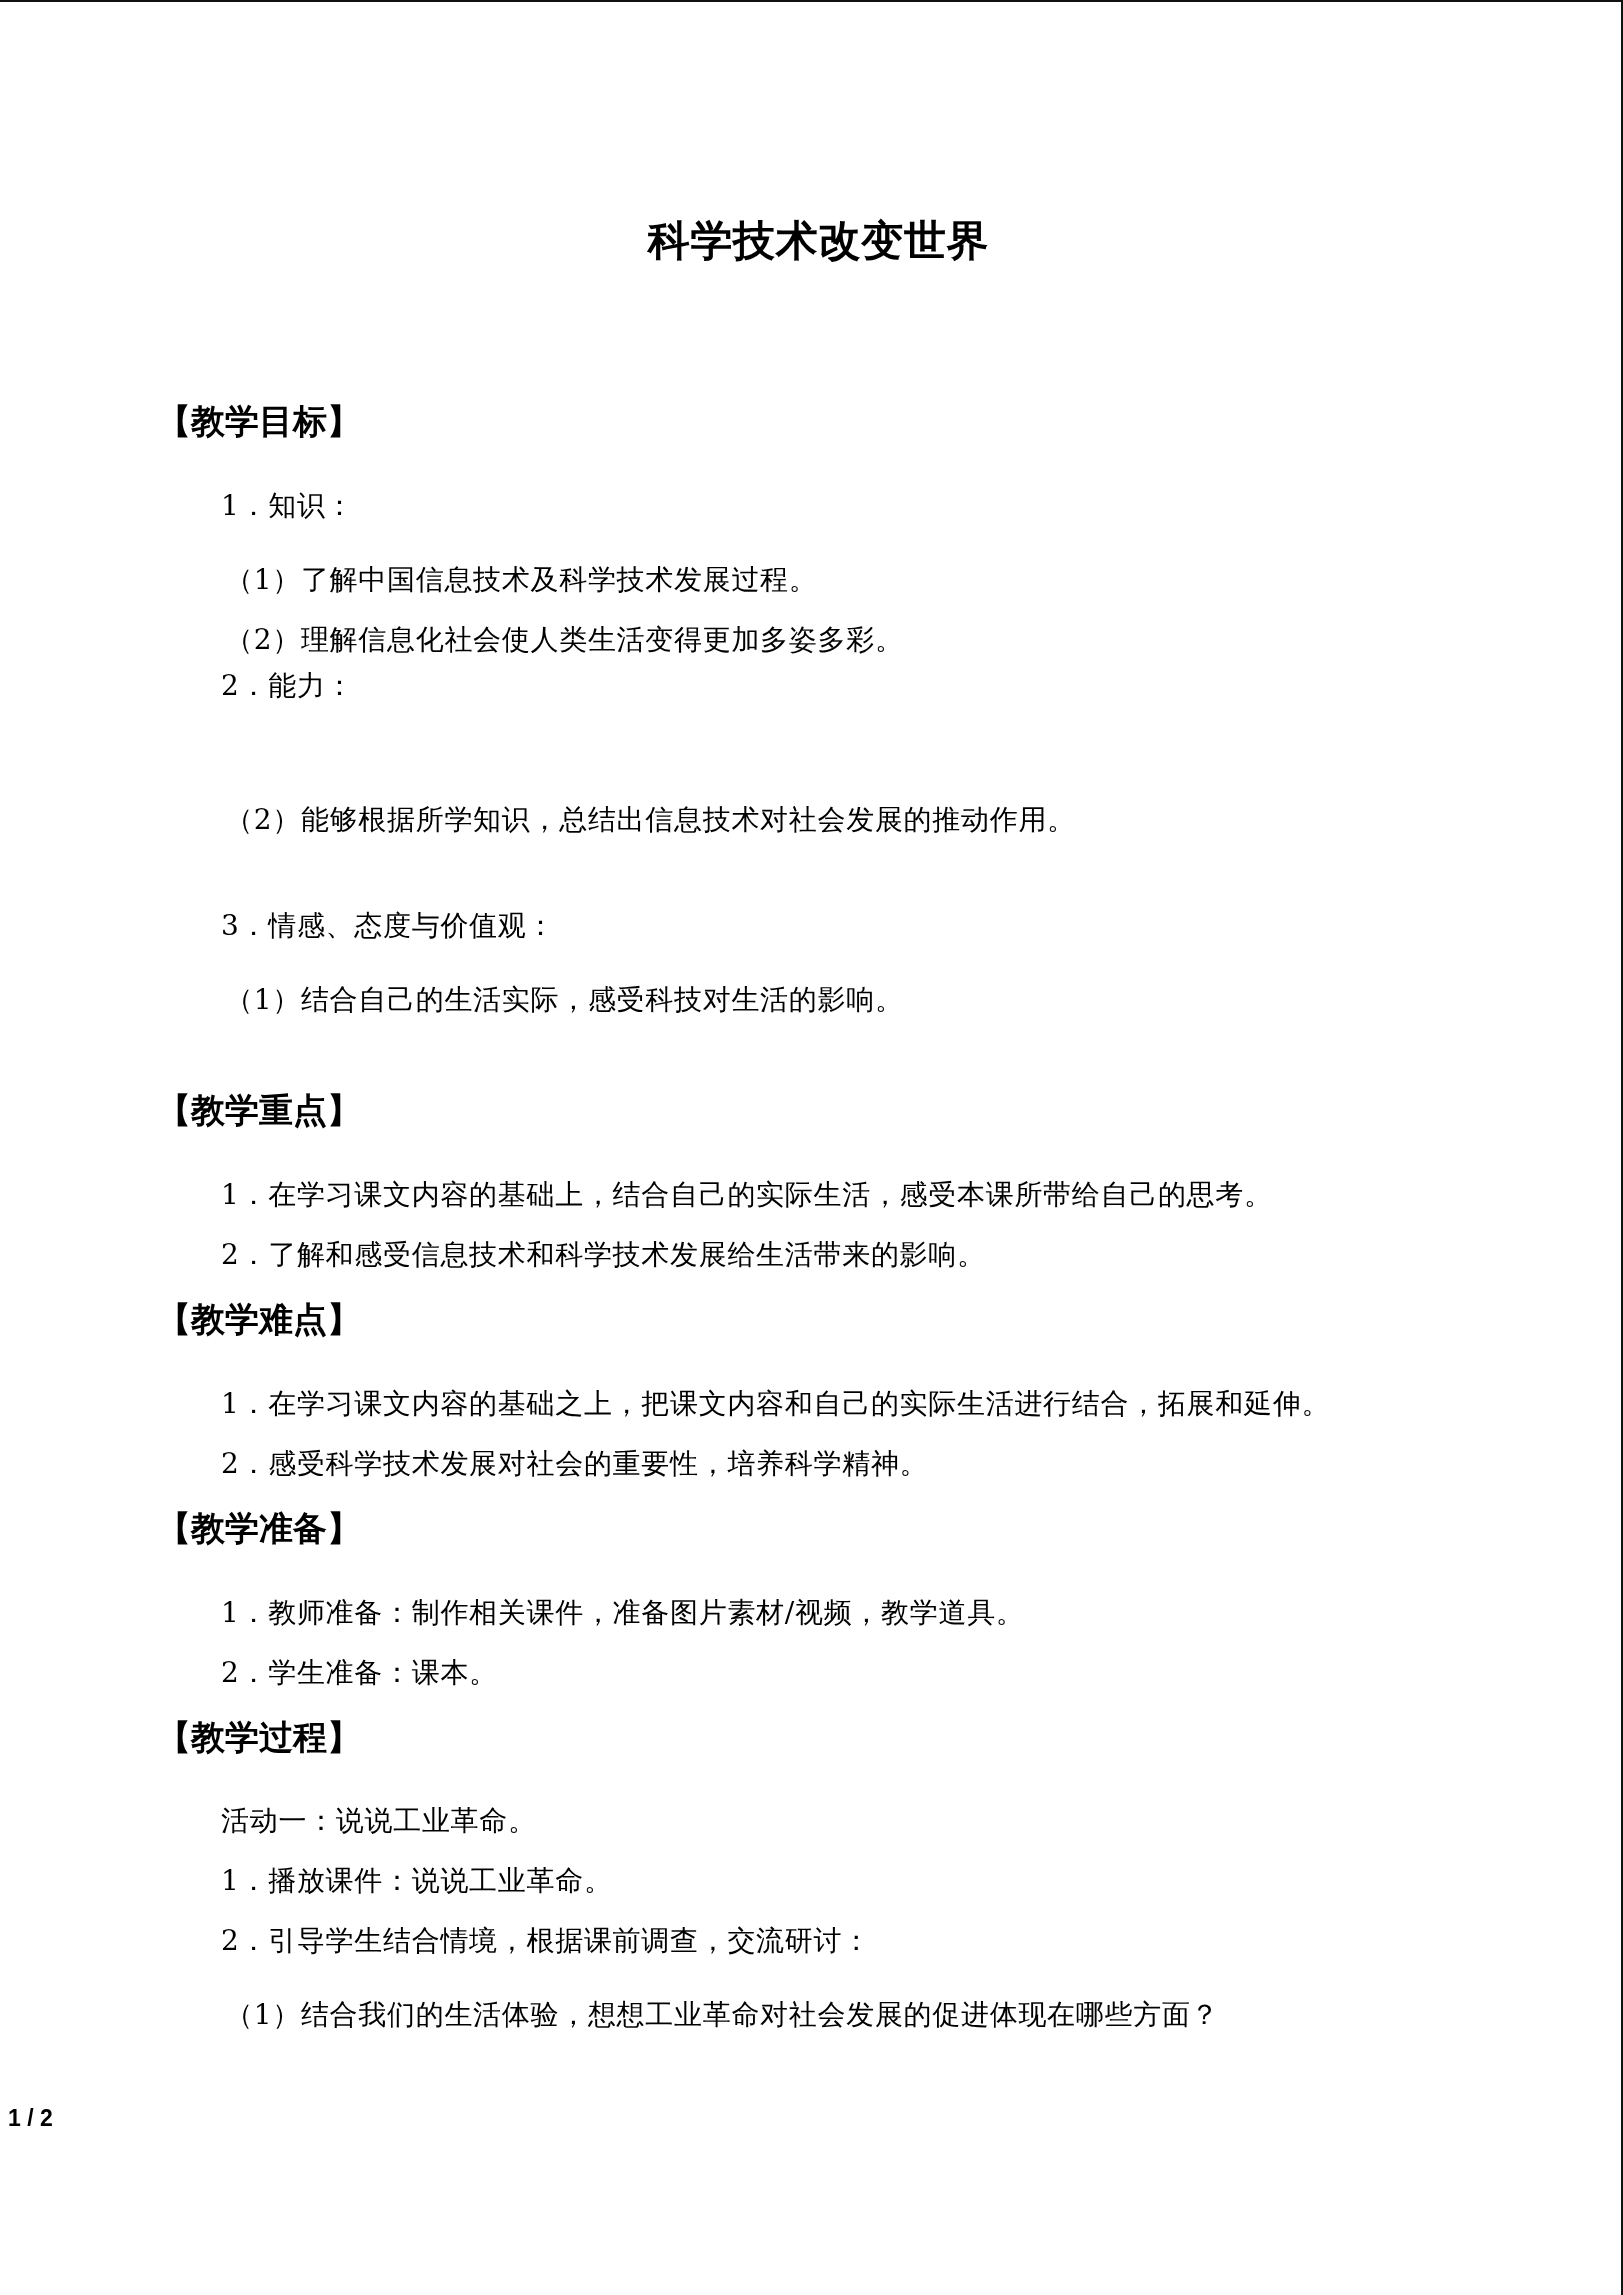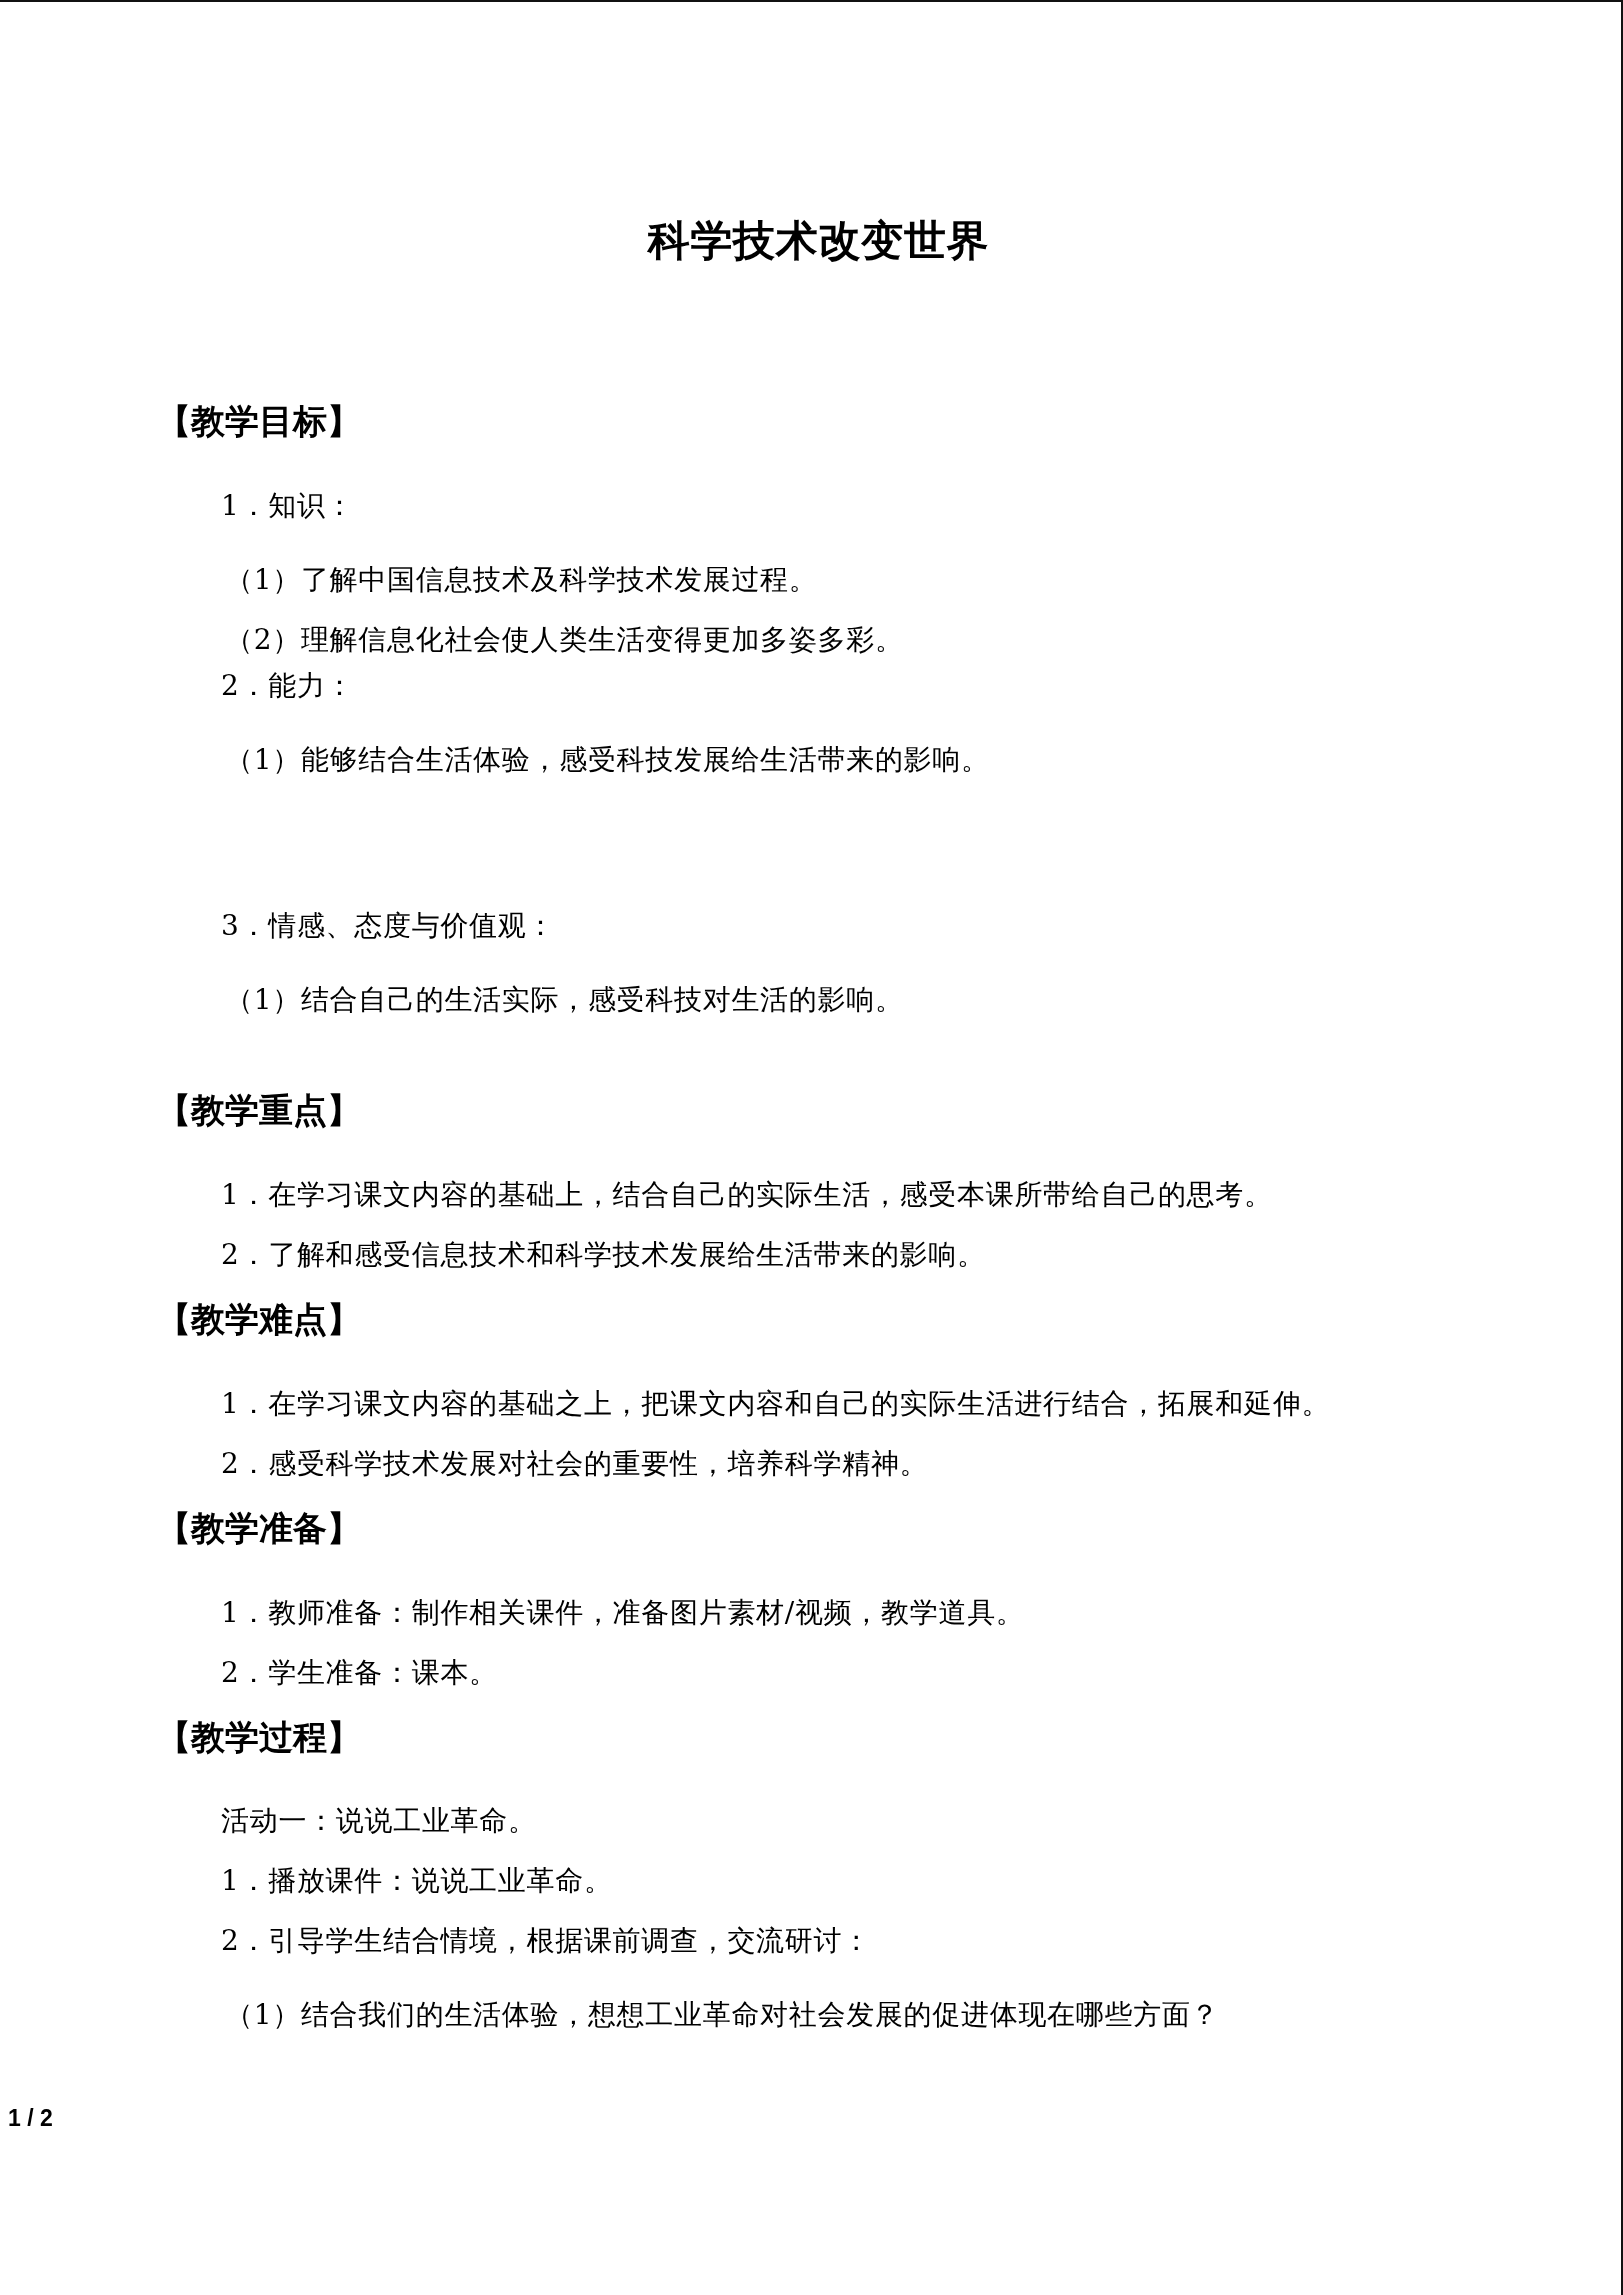--- a/index.html
+++ b/index.html
@@ -37,21 +37,21 @@
 
 <div class="page">
 
   <div class="title" style="top:211px">科学技术改变世界</div>
 
   <div class="heading" style="top:397px">【教学目标】</div>
   <div class="line l1" style="top:485px">1．知识：</div>
   <div class="line l2" style="top:545px">（1）了解中国信息技术及科学技术发展过程。</div>
   <div class="line l2" style="top:605px">（2）理解信息化社会使人类生活变得更加多姿多彩。</div>
   <div class="line l1" style="top:665px">2．能力：</div>
-  <div class="line l2" style="top:725px">（1）能够结合生活体验，感受科技发展给生活带来的影响。</div>
+  <div class="line l2" style="top:785px">（2）能够根据所学知识，总结出信息技术对社会发展的推动作用。</div>
   <div class="line l1" style="top:905px">3．情感、态度与价值观：</div>
   <div class="line l2" style="top:965px">（1）结合自己的生活实际，感受科技对生活的影响。</div>
 
   <div class="heading" style="top:1086px">【教学重点】</div>
   <div class="line l1" style="top:1174px">1．在学习课文内容的基础上，结合自己的实际生活，感受本课所带给自己的思考。</div>
   <div class="line l1" style="top:1234px">2．了解和感受信息技术和科学技术发展给生活带来的影响。</div>
 
   <div class="heading" style="top:1295px">【教学难点】</div>
   <div class="line l1" style="top:1383px">1．在学习课文内容的基础之上，把课文内容和自己的实际生活进行结合，拓展和延伸。</div>
   <div class="line l1" style="top:1443px">2．感受科学技术发展对社会的重要性，培养科学精神。</div>

